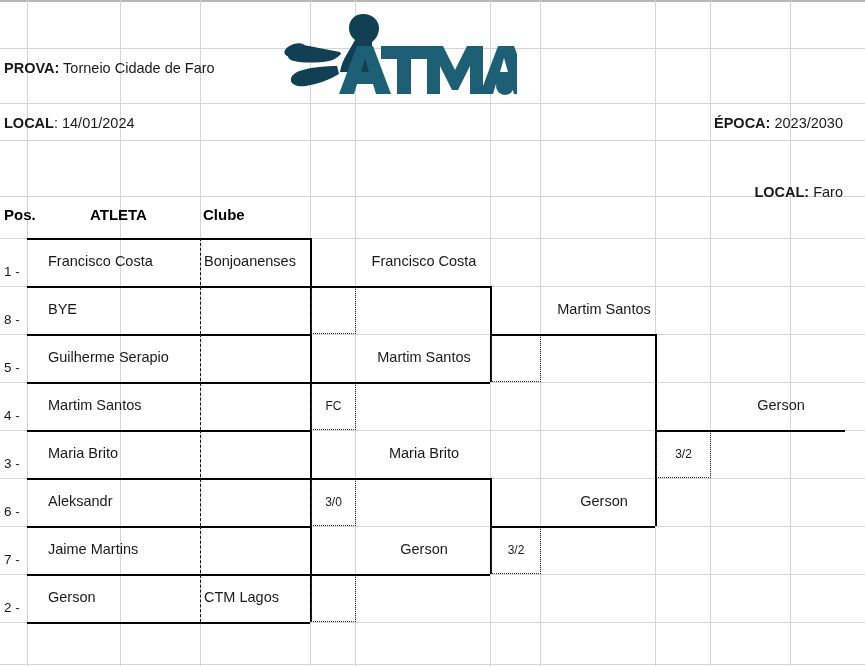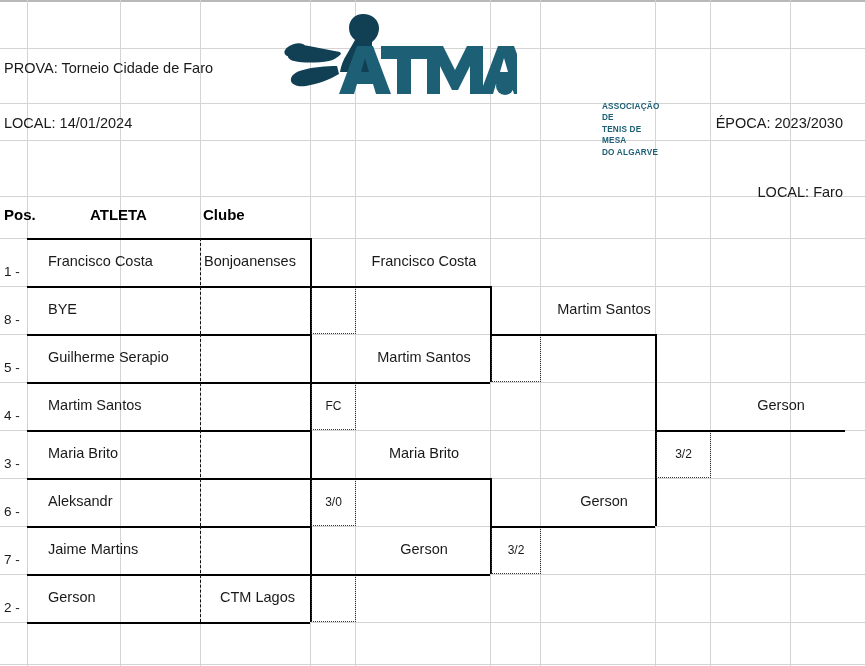--- a/index.html
+++ b/index.html
@@ -18,21 +18,21 @@
   .top-edge { position: absolute; top: 0; left: 0; width: 865px; height: 2px; background: #b8b8b8; }
 
   
   .hdr {
     position: absolute;
     font-size: 14.5px;
     color: #1a1a1a;
     white-space: nowrap;
     line-height: 1;
   }
-  .hdr b { font-weight: normal; text-align: right; }
+  .hdr b { font-weight: bold; text-align: right; }
   .hdr-right { text-align: right; }
 
   
   #logo { position: absolute; left: 277px; top: 6px; width: 240px; height: 124px; }
   #logo svg { display: block; }
   .logo-sub {
     position: absolute; left: 325px; top: 95px;
     font-size: 8.2px; font-weight: bold; letter-spacing: .2px;
     color: #1d6076; line-height: 11.4px; text-transform: uppercase;
   }
@@ -148,25 +148,20 @@
         <path d="M62 88 L80 40 L96 40 L114 88 L99 88 L96 78 L80 78 L77 88 Z
                  M84 66 L92 66 L88 52 Z"></path>
         <path d="M104 40 L150 40 L150 53 L134 53 L134 88 L120 88 L120 53 L104 53 Z"></path>
         <path d="M150 88 L150 40 L166 40 L178 64 L190 40 L206 40 L206 88 L193 88 L193 60
                  L181 84 L175 84 L163 60 L163 88 Z"></path>
         <path d="M203 88 L221 40 L237 40 L240 48 L240 88 L237 88 L234 78 L219 78 L216 88 Z
                  M223 66 L231 66 L227 52 Z"></path>
         <circle cx="228" cy="80" r="9"></circle>
       </g>
     </svg>
-    <div class="logo-sub">
-      <div>Associação de</div>
-      <div>Tenis de Mesa</div>
-      <div>do Algarve</div>
-    </div>
   </div>
 
   <div class="colhead" style="left:4px;  top:206px;">Pos.</div>
   <div class="colhead" style="left:90px; top:206px;">ATLETA</div>
   <div class="colhead" style="left:203px;top:206px;">Clube</div>
 
   <div id="bracket">
       <div class="seed" style="top: 264px;">1 -</div>
       <div class="pname" style="left: 48px; top: 253px; width: 150px;">Francisco Costa</div>
       <div class="club" style="left: 204px; top: 253px; width: 104px;">Bonjoanenses</div>
@@ -177,21 +172,21 @@
       <div class="seed" style="top: 408px;">4 -</div>
       <div class="pname" style="left: 48px; top: 397px; width: 150px;">Martim Santos</div>
       <div class="seed" style="top: 456px;">3 -</div>
       <div class="pname" style="left: 48px; top: 445px; width: 150px;">Maria Brito</div>
       <div class="seed" style="top: 504px;">6 -</div>
       <div class="pname" style="left: 48px; top: 493px; width: 150px;">Aleksandr</div>
       <div class="seed" style="top: 552px;">7 -</div>
       <div class="pname" style="left: 48px; top: 541px; width: 150px;">Jaime Martins</div>
       <div class="seed" style="top: 600px;">2 -</div>
       <div class="pname" style="left: 48px; top: 589px; width: 150px;">Gerson</div>
-      <div class="club" style="left: 204px; top: 589px; width: 104px; margin-left: 16px;">CTM Lagos</div>
+      <div class="club" style="left: 204px; top: 589px; width: 104px;">CTM Lagos</div>
       <div class="bline bline-h" style="left: 27px; width: 283px; top: 238px;"></div>
       <div class="bline bline-h" style="left: 27px; width: 283px; top: 334px;"></div>
       <div class="bline bline-h" style="left: 27px; width: 283px; top: 286px;"></div>
       <div class="bline bline-v" style="left: 310px; top: 238px; height: 96px;"></div>
       <div class="dashsep" style="left: 200px; top: 238px; height: 96px;"></div>
       <div class="bline bline-h" style="left: 27px; width: 283px; top: 334px;"></div>
       <div class="bline bline-h" style="left: 27px; width: 283px; top: 430px;"></div>
       <div class="bline bline-h" style="left: 27px; width: 283px; top: 382px;"></div>
       <div class="bline bline-v" style="left: 310px; top: 334px; height: 96px;"></div>
       <div class="dashsep" style="left: 200px; top: 334px; height: 96px;"></div>

